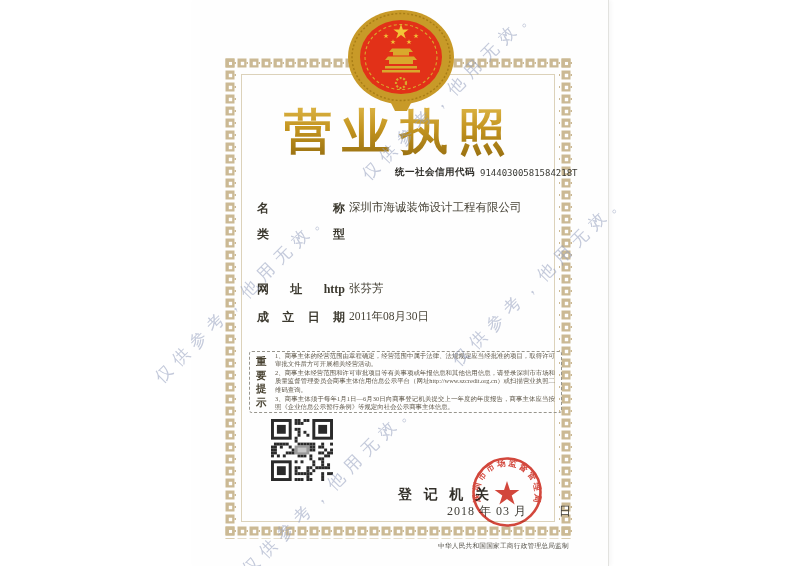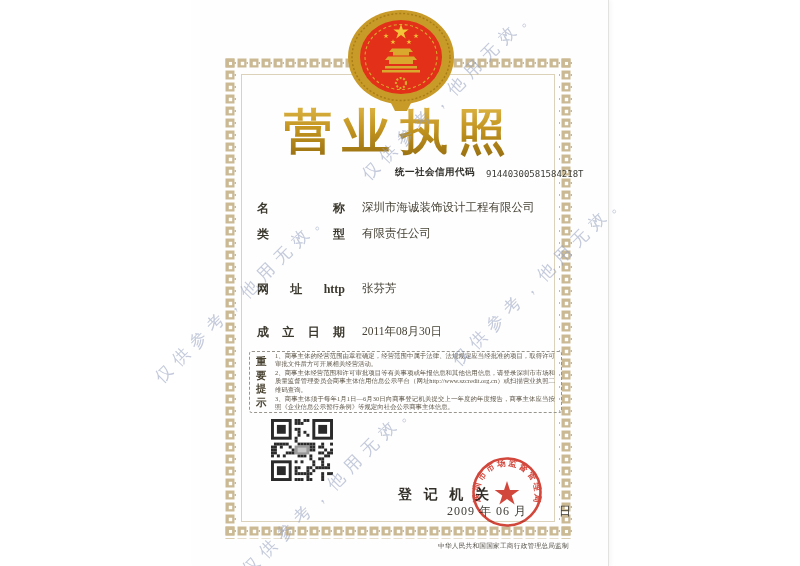--- a/index.html
+++ b/index.html
@@ -7,28 +7,28 @@
     font-family:"Liberation Serif","DejaVu Serif",serif;}
   .paper{position:absolute;left:192px;top:0;width:416px;height:566px;background:#fefefe;
     border-right:1px solid #e2e2df;box-shadow:2px 0 4px rgba(0,0,0,0.04);}
   .frame{position:absolute;left:224px;top:57px;z-index:1;}
   .emblem{position:absolute;left:344px;top:8px;z-index:5;}
   .title{position:absolute;left:233px;top:100px;width:334px;text-align:center;z-index:10;
     font-size:48px;font-weight:bold;letter-spacing:10px;color:#b98b1c;
     background:linear-gradient(180deg,#e2bc4e 0%,#c3941f 45%,#8f680e 100%);
     -webkit-background-clip:text;background-clip:text;-webkit-text-fill-color:transparent;
     text-shadow:none;}
-  .credit{position:absolute;left:395px;top:166px;z-index:10;display:flex;align-items:flex-end;gap:11px;}
+  .credit{position:absolute;left:395px;top:166px;z-index:10;display:flex;align-items:center;gap:5px;}
   .credit .lbl{font-size:9.5px;font-weight:bold;color:#2e2d28;letter-spacing:0.5px;}
   .credit .code{font-size:9px;font-family:"DejaVu Sans Mono","Liberation Mono",monospace;color:#3a3a35;}
   .row{position:absolute;left:257px;display:flex;z-index:10;}
   .row .flabel{width:88px;font-size:12px;font-weight:bold;color:#3b382e;
     text-align:justify;text-align-last:justify;line-height:16px;}
-  .row .fvalue{margin-left:17px;width:216px;font-size:11.5px;line-height:15.5px;color:#474337;}
-  .r1{top:200px}.r2{top:226px}.r3{top:252px}.r4{top:281px}.r5{top:324px}
+  .row .fvalue{margin-left:4px;width:216px;font-size:11.5px;line-height:15.5px;color:#474337;}
+  .r1{top:200px}.r2{top:226px}.r3{top:252px}.r4{top:281px}.r5{top:309px}
   .notice{position:absolute;left:249px;top:351px;width:313px;height:62px;z-index:10;
     border:1px dashed #97958d;border-radius:3px;display:flex;align-items:center;box-sizing:border-box;}
   .notice .side{width:14px;margin:0 3px 0 6px;font-size:10.5px;font-weight:bold;line-height:13.5px;
     word-break:break-all;color:#474130;}
   .notice .items{flex:1;padding:2px 6px 2px 2px;}
   .notice .items p{margin:0 0 1px 0;font-size:6.4px;line-height:8.1px;color:#5c5547;text-align:justify;}
   .qr{position:absolute;left:271px;top:419px;width:62px;height:62px;z-index:10;}
   .regauth{position:absolute;left:398px;top:486px;width:91px;z-index:10;font-size:14px;font-weight:bold;
     color:#33302a;text-align:justify;text-align-last:justify;font-family:Liberation Serif, serif;}
   .dateline{position:absolute;left:447px;top:503px;z-index:10;font-size:12px;color:#3f3d36;
@@ -89,21 +89,20 @@
     <span class="lbl">统一社会信用代码</span>
     <span class="code">91440300581584218T</span>
   </div>
 
   <div class="row r1">
     <span class="flabel">名称</span>
     <span class="fvalue">深圳市海诚装饰设计工程有限公司</span>
   </div>
   <div class="row r2">
     <span class="flabel">类型</span>
-    <span class="fvalue">有限责任公司</span>
   </div>
   <div class="row r4">
     <span class="flabel">网址http</span>
     <span class="fvalue">张芬芳</span>
   </div>
   <div class="row r5">
     <span class="flabel">成立日期</span>
     <span class="fvalue">2011年08月30日</span>
   </div>
 
@@ -224,21 +223,21 @@
       <rect x="15" y="1" width="5" height="5" fill="#fff"></rect>
       <rect x="16" y="2" width="3" height="3" fill="#2a2a2a"></rect>
       <rect x="0" y="14" width="7" height="7" fill="#2a2a2a"></rect>
       <rect x="1" y="15" width="5" height="5" fill="#fff"></rect>
       <rect x="2" y="16" width="3" height="3" fill="#2a2a2a"></rect>
       <rect x="8" y="9" width="5" height="3" fill="#9a9a9a"></rect>
       <rect x="9" y="9.7" width="3" height="1.6" fill="#c8c8c8"></rect>
     </svg>
 
   <div class="regauth">登记机关</div>
-  <div class="dateline">2009 年 06 月        日</div>
+  <div class="dateline">2018 年 03 月        日</div>
 
   <svg class="seal" width="74" height="74" viewBox="0 0 74 74">
     <defs>
       <path id="sealArc" d="M 11,49 A 28,28 0 1 1 63,49" fill="none"></path>
     </defs>
     <circle cx="37" cy="37" r="33.5" fill="none" stroke="#d0372b" stroke-width="2.6"></circle>
     <polygon transform="translate(37,39) scale(13)" fill="#d0372b" points="0,-1 0.225,-0.309 0.951,-0.309 0.363,0.118 0.588,0.809 0,0.382 -0.588,0.809 -0.363,0.118 -0.951,-0.309 -0.225,-0.309"></polygon>
     <text font-size="8.5" fill="#d0372b" letter-spacing="2.2" font-weight="bold" font-family="'Liberation Serif','DejaVu Serif',serif">
       <textPath href="#sealArc" startOffset="2">深圳市市场监督管理局</textPath>
     </text>

